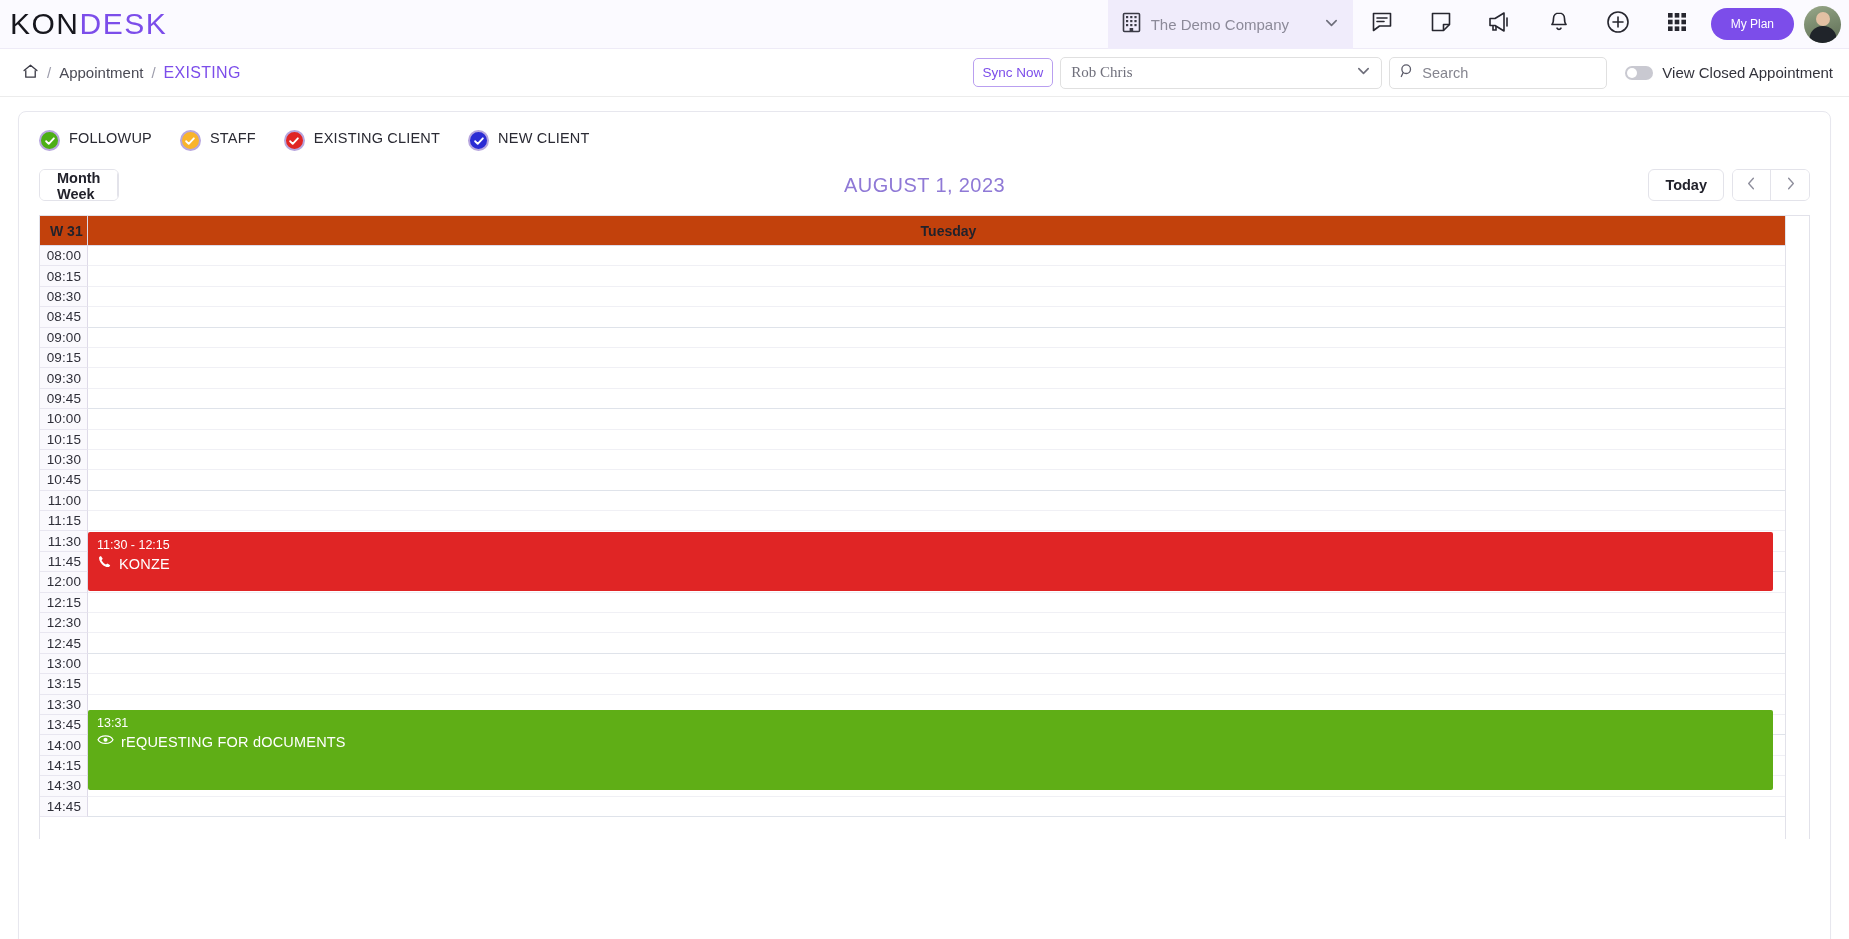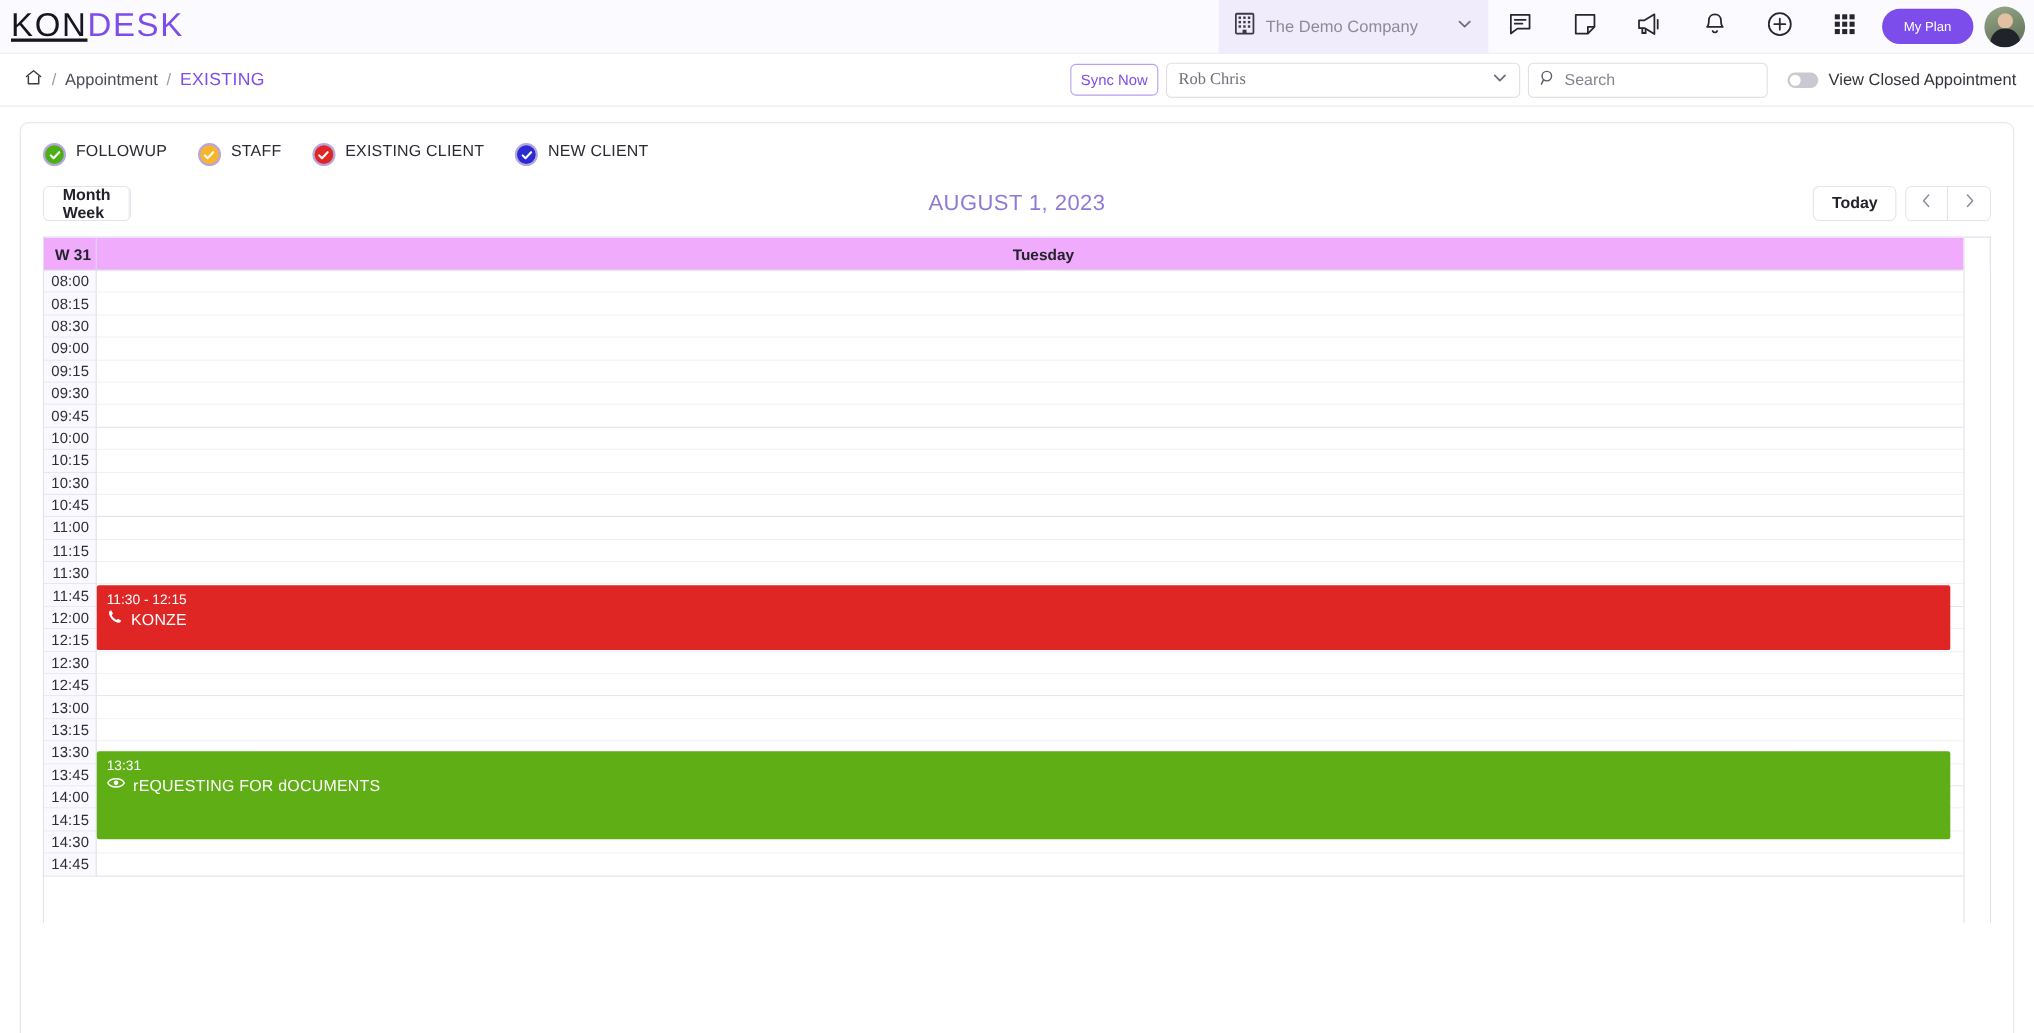--- a/index.html
+++ b/index.html
@@ -22,21 +22,21 @@
   }
   .logo {
     font-size: 30px;
     letter-spacing: 1.5px;
     font-weight: 400;
     margin-left: 10px;
     display: flex;
     align-items: center;
     line-height: 1;
   }
-  .logo .kon { color: #16161d; text-decoration: underline; }
+  .logo .kon { color: #16161d; }
   .logo .desk { color: #7c4dea; }
 
   .topbar-right {
     margin-left: auto;
     display: flex;
     align-items: center;
     height: 100%;
   }
   .company-select {
     display: flex;
@@ -295,21 +295,21 @@
     margin: 0 20px;
     border: 1px solid #e2e2ea;
     border-bottom: none;
     height: 624px;
     overflow: hidden;
     position: relative;
   }
   .cal-head {
     display: flex;
     height: 30px;
-    background: #f0abfc;
+    background: #c2410c;
     border-bottom: 1px solid #dedae8;
   }
   .cal-head .wk {
     width: 48px;
     flex: 0 0 48px;
     display: flex; align-items: center;
     padding-left: 10px;
     font-size: 14px;
     font-weight: 700;
     color: #22222b;
@@ -602,20 +602,24 @@
           <div class="c"></div>
         </div>
         <div class="slot">
           <div class="t">08:15</div>
           <div class="c"></div>
         </div>
         <div class="slot">
           <div class="t">08:30</div>
           <div class="c"></div>
         </div>
+        <div class="slot hour">
+          <div class="t">08:45</div>
+          <div class="c"></div>
+        </div>
         <div class="slot">
           <div class="t">09:00</div>
           <div class="c"></div>
         </div>
         <div class="slot">
           <div class="t">09:15</div>
           <div class="c"></div>
         </div>
         <div class="slot">
           <div class="t">09:30</div>
@@ -707,21 +711,21 @@
         </div>
         <div class="event" style="background: rgb(224, 37, 37); top: 285.6px; height: 59.2px; width: calc(100% - 84px);">
           <div class="etime">11:30 - 12:15</div>
           <div class="etitle">
             <span><svg width="15" height="15" viewBox="0 0 16 16">
                 <path d="M2.3 3.2c-.6 2.4 1 5.6 3 7.6 2 2 5.2 3.6 7.6 3l1.2-1.8-3-1.9-1.6 1.2c-1-.5-1.9-1.1-2.7-1.9-.8-.8-1.4-1.7-1.9-2.7L6.1 5 4.2 2z" fill="#fff"></path>
               </svg></span>
             <span>KONZE</span>
           </div>
         </div>
-        <div class="event" style="background: rgb(95, 174, 22); top: 437px; height: 79.6px; width: calc(100% - 84px);">
+        <div class="event" style="background: rgb(95, 174, 22); top: 464px; height: 79.6px; width: calc(100% - 84px);">
           <div class="etime">13:31</div>
           <div class="etitle">
             <span><svg width="17" height="15" viewBox="0 0 18 16">
                 <path d="M1 8.2c1.3-2.4 4.3-4 8-4s6.7 1.6 8 4c-1.3 2.4-4.3 4-8 4S2.3 10.6 1 8.2z" fill="none" stroke="#fff" stroke-width="1.3"></path>
                 <circle cx="9" cy="8.2" r="2.2" fill="#fff"></circle>
               </svg></span>
             <span>rEQUESTING FOR dOCUMENTS</span>
           </div>
         </div>
       </div>

